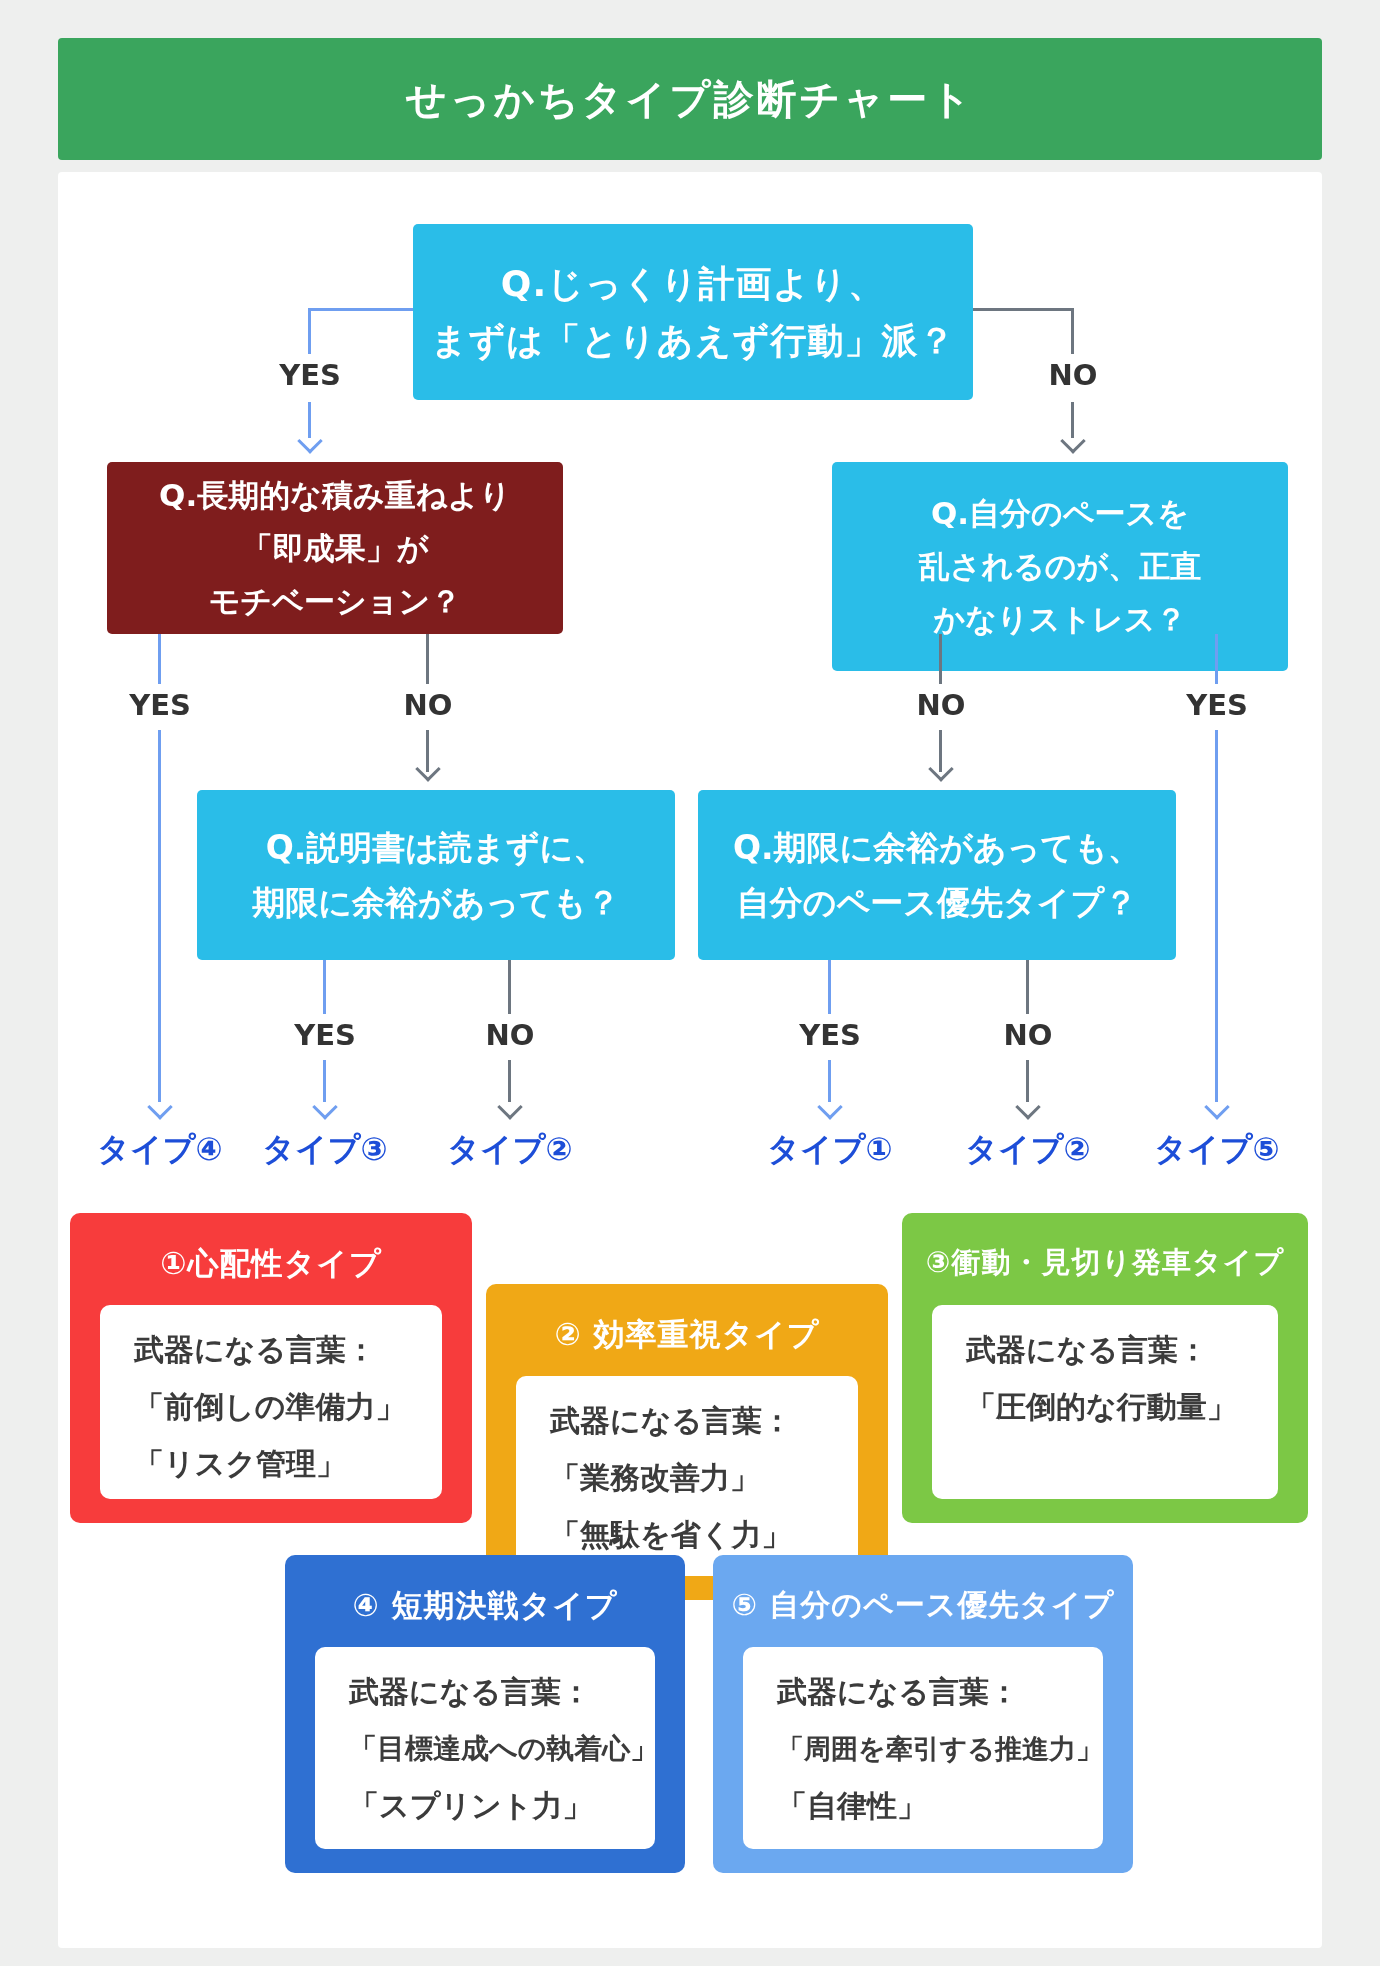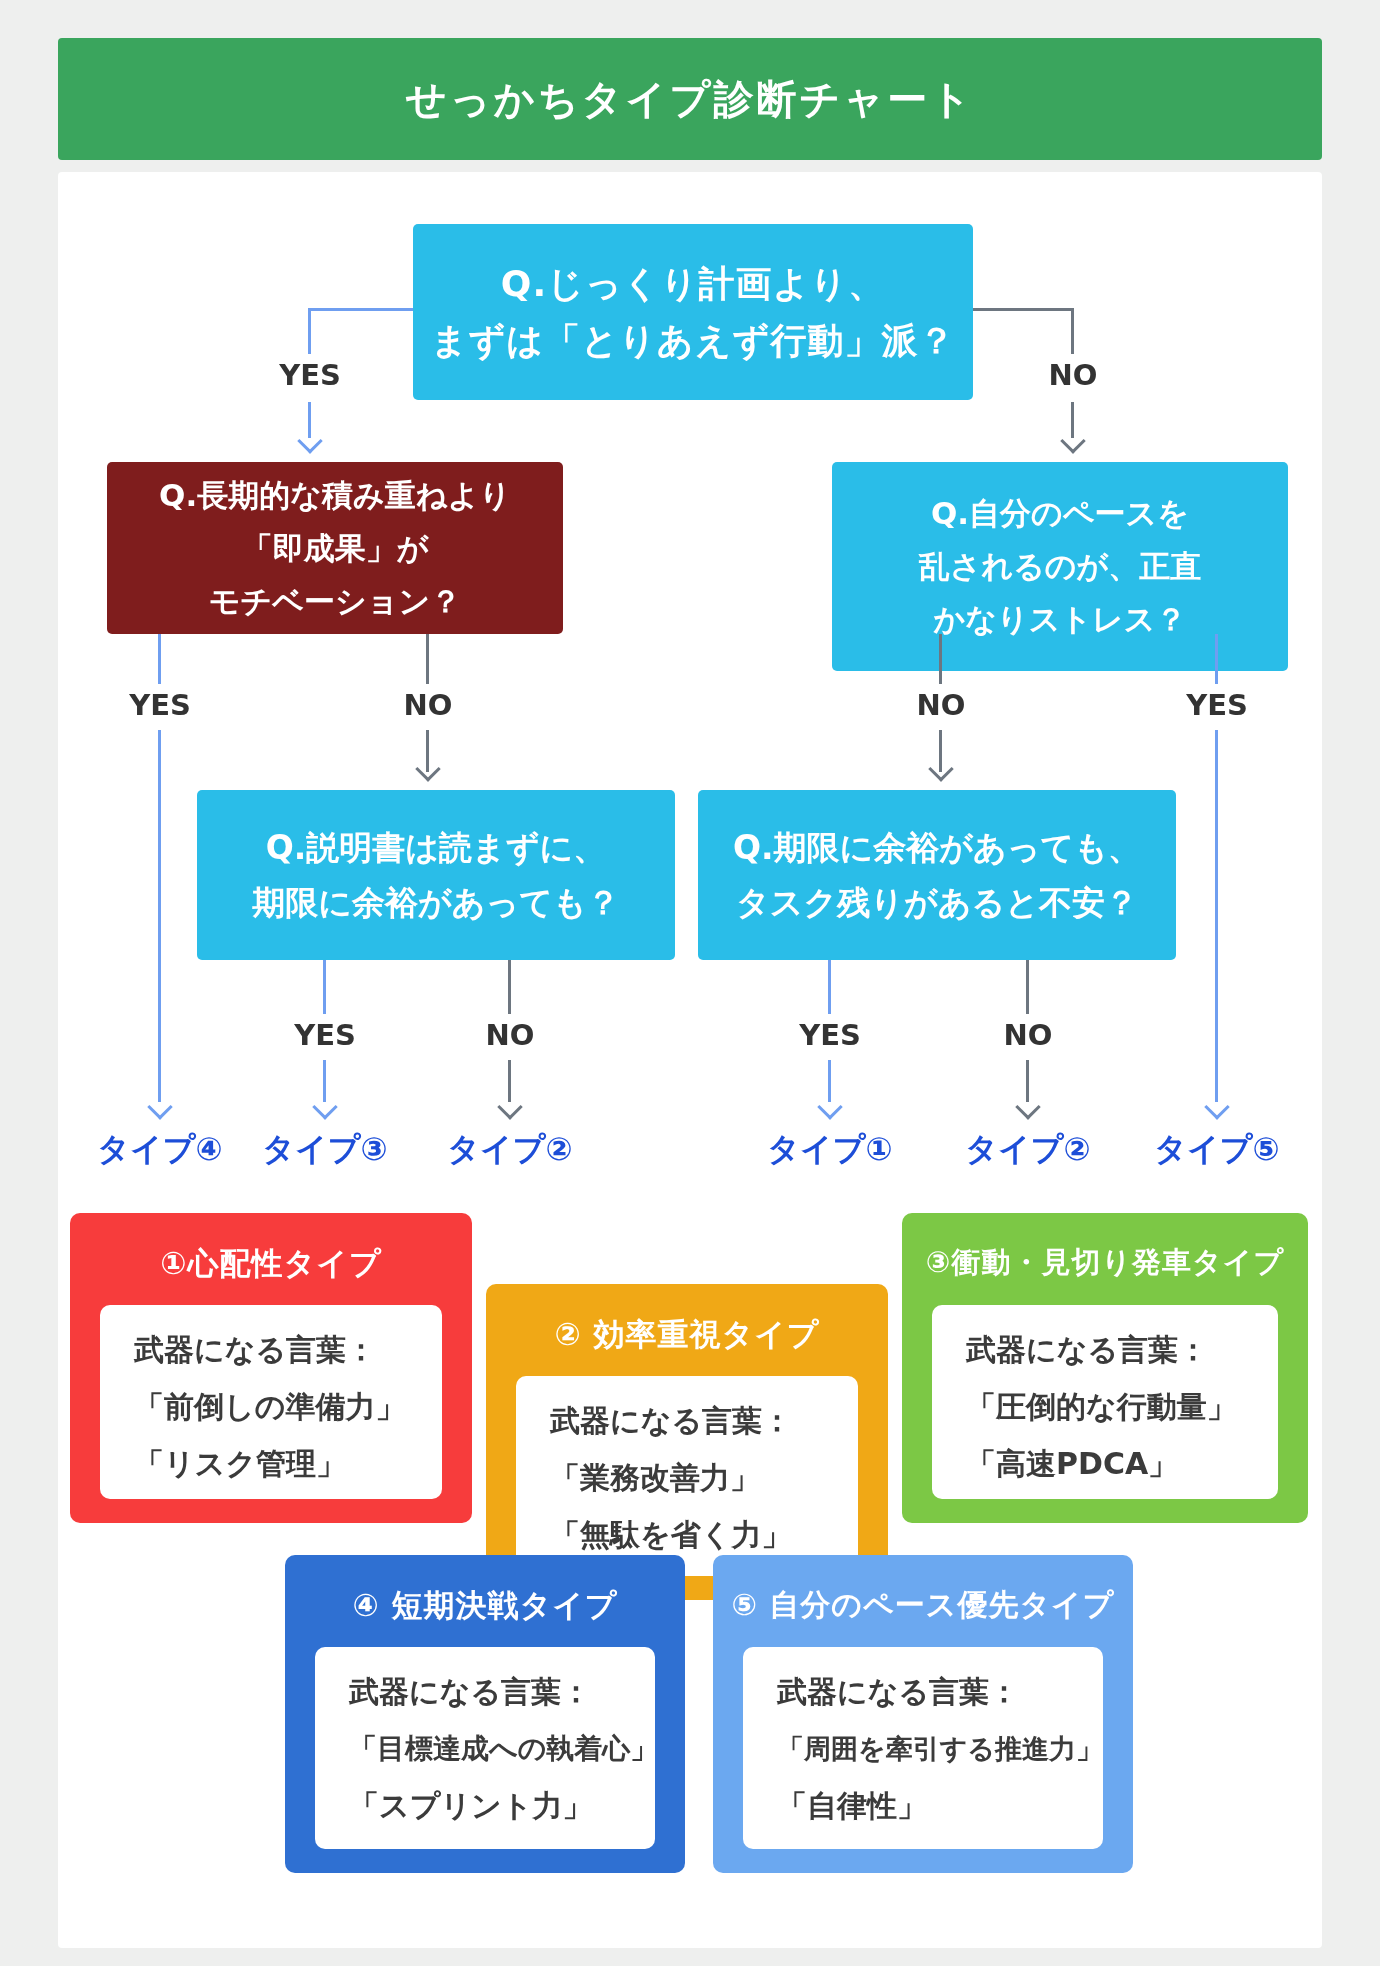--- a/index.html
+++ b/index.html
@@ -80,21 +80,21 @@
     <div>かなりストレス？</div>
   </div>
 
   <div class="qbox q3" style="left: 197px; top: 790px; width: 478px; height: 170px; background-color: rgb(42, 189, 232);">
     <div>Q.説明書は読まずに、</div>
     <div>期限に余裕があっても？</div>
   </div>
 
   <div class="qbox q3" style="left: 698px; top: 790px; width: 478px; height: 170px; background-color: rgb(42, 189, 232);">
     <div>Q.期限に余裕があっても、</div>
-    <div>タスク残りがあると不安？</div>
+    <div>自分のペース優先タイプ？</div>
   </div>
 
   <div class="hline blue" style="left:310px; top:308px; width:103px;"></div>
   <div class="vline blue" style="left:308px; top:308px; height:46px;"></div>
   <div class="lbl" style="left:250px; top:358px;">YES</div>
   <div class="vline blue" style="left:308px; top:402px; height:36px;"></div>
   <div class="chev blue" style="left:301px; top:432px;"></div>
 
   <div class="hline gray" style="left:973px; top:308px; width:100px;"></div>
   <div class="vline gray" style="left:1071px; top:308px; height:46px;"></div>
@@ -165,21 +165,20 @@
       <div class="card-line">「業務改善力」</div>
       <div class="card-line">「無駄を省く力」</div>
     </div>
   </div>
 
   <div class="card" style="left: 902px; top: 1213px; width: 406px; height: 310px; background-color: rgb(124, 200, 69);">
     <div class="card-title" style="font-size:29px;">③衝動・見切り発車タイプ</div>
     <div class="card-inner">
       <div class="card-line">武器になる言葉：</div>
       <div class="card-line">「圧倒的な行動量」</div>
-      <div class="card-line">「高速PDCA」</div>
     </div>
   </div>
 
   <div class="card" style="left: 285px; top: 1555px; width: 400px; height: 318px; background-color: rgb(47, 112, 210);">
     <div class="card-title">④ 短期決戦タイプ</div>
     <div class="card-inner">
       <div class="card-line">武器になる言葉：</div>
       <div class="card-line" style="font-size:28px;">「目標達成への執着心」</div>
       <div class="card-line">「スプリント力」</div>
     </div>

